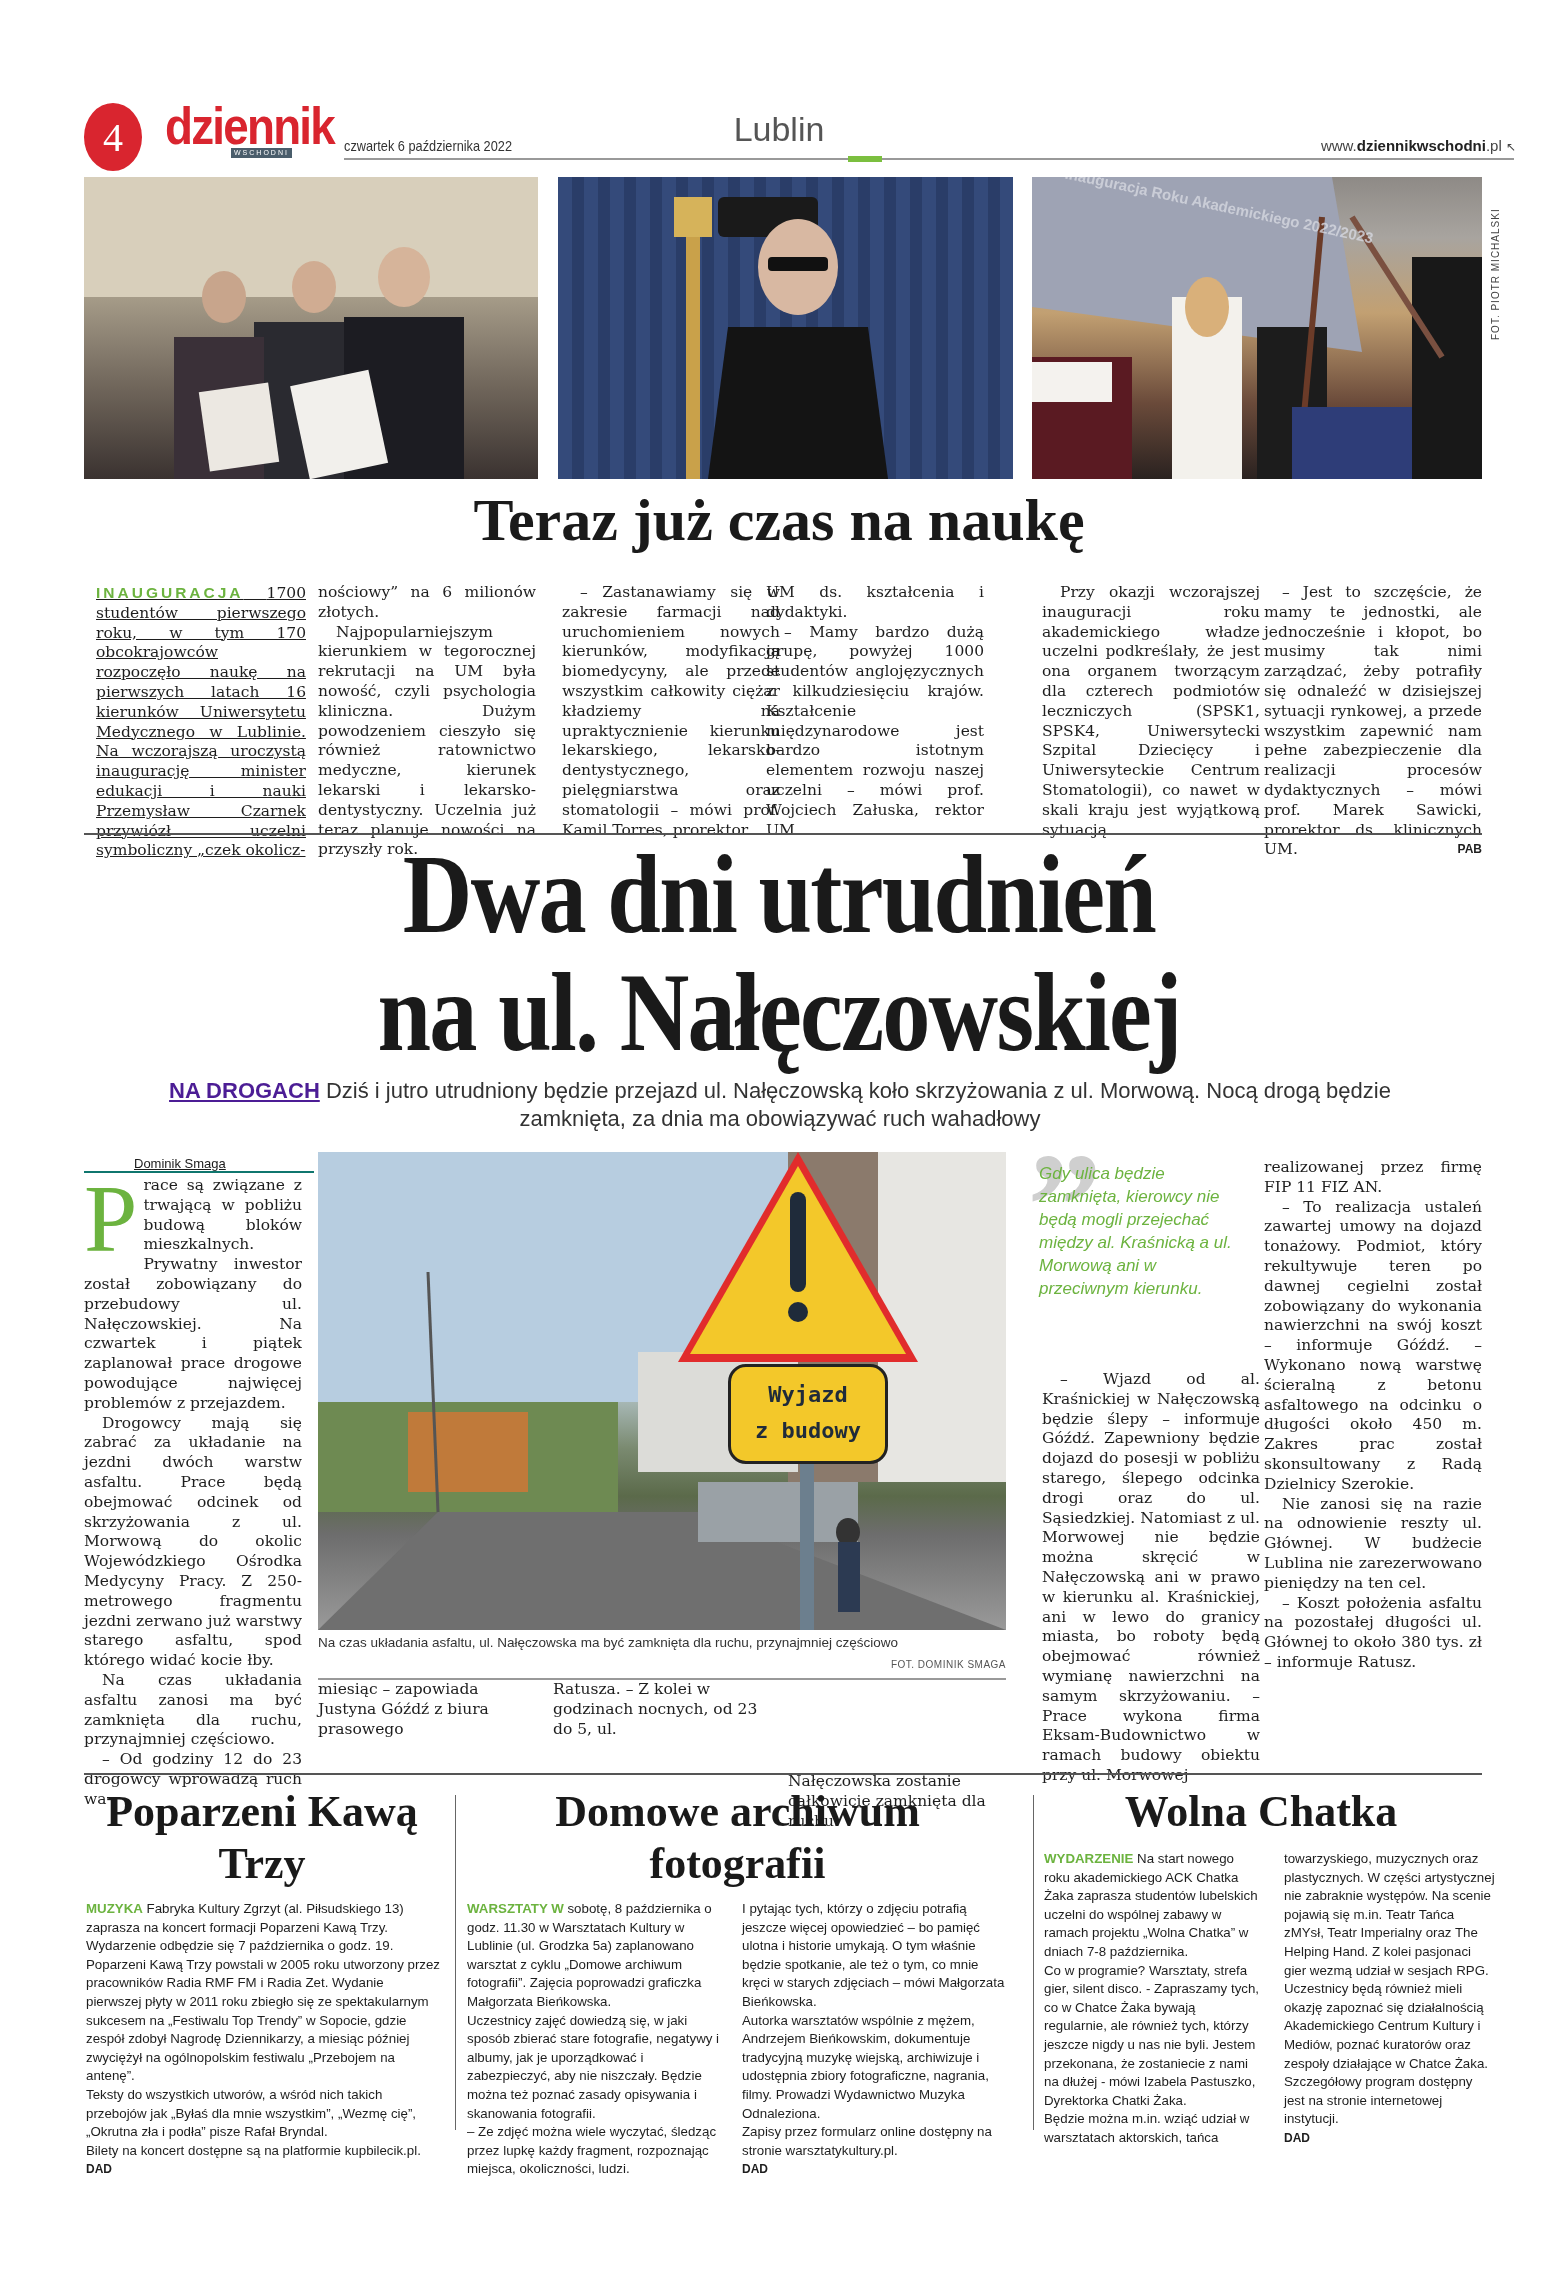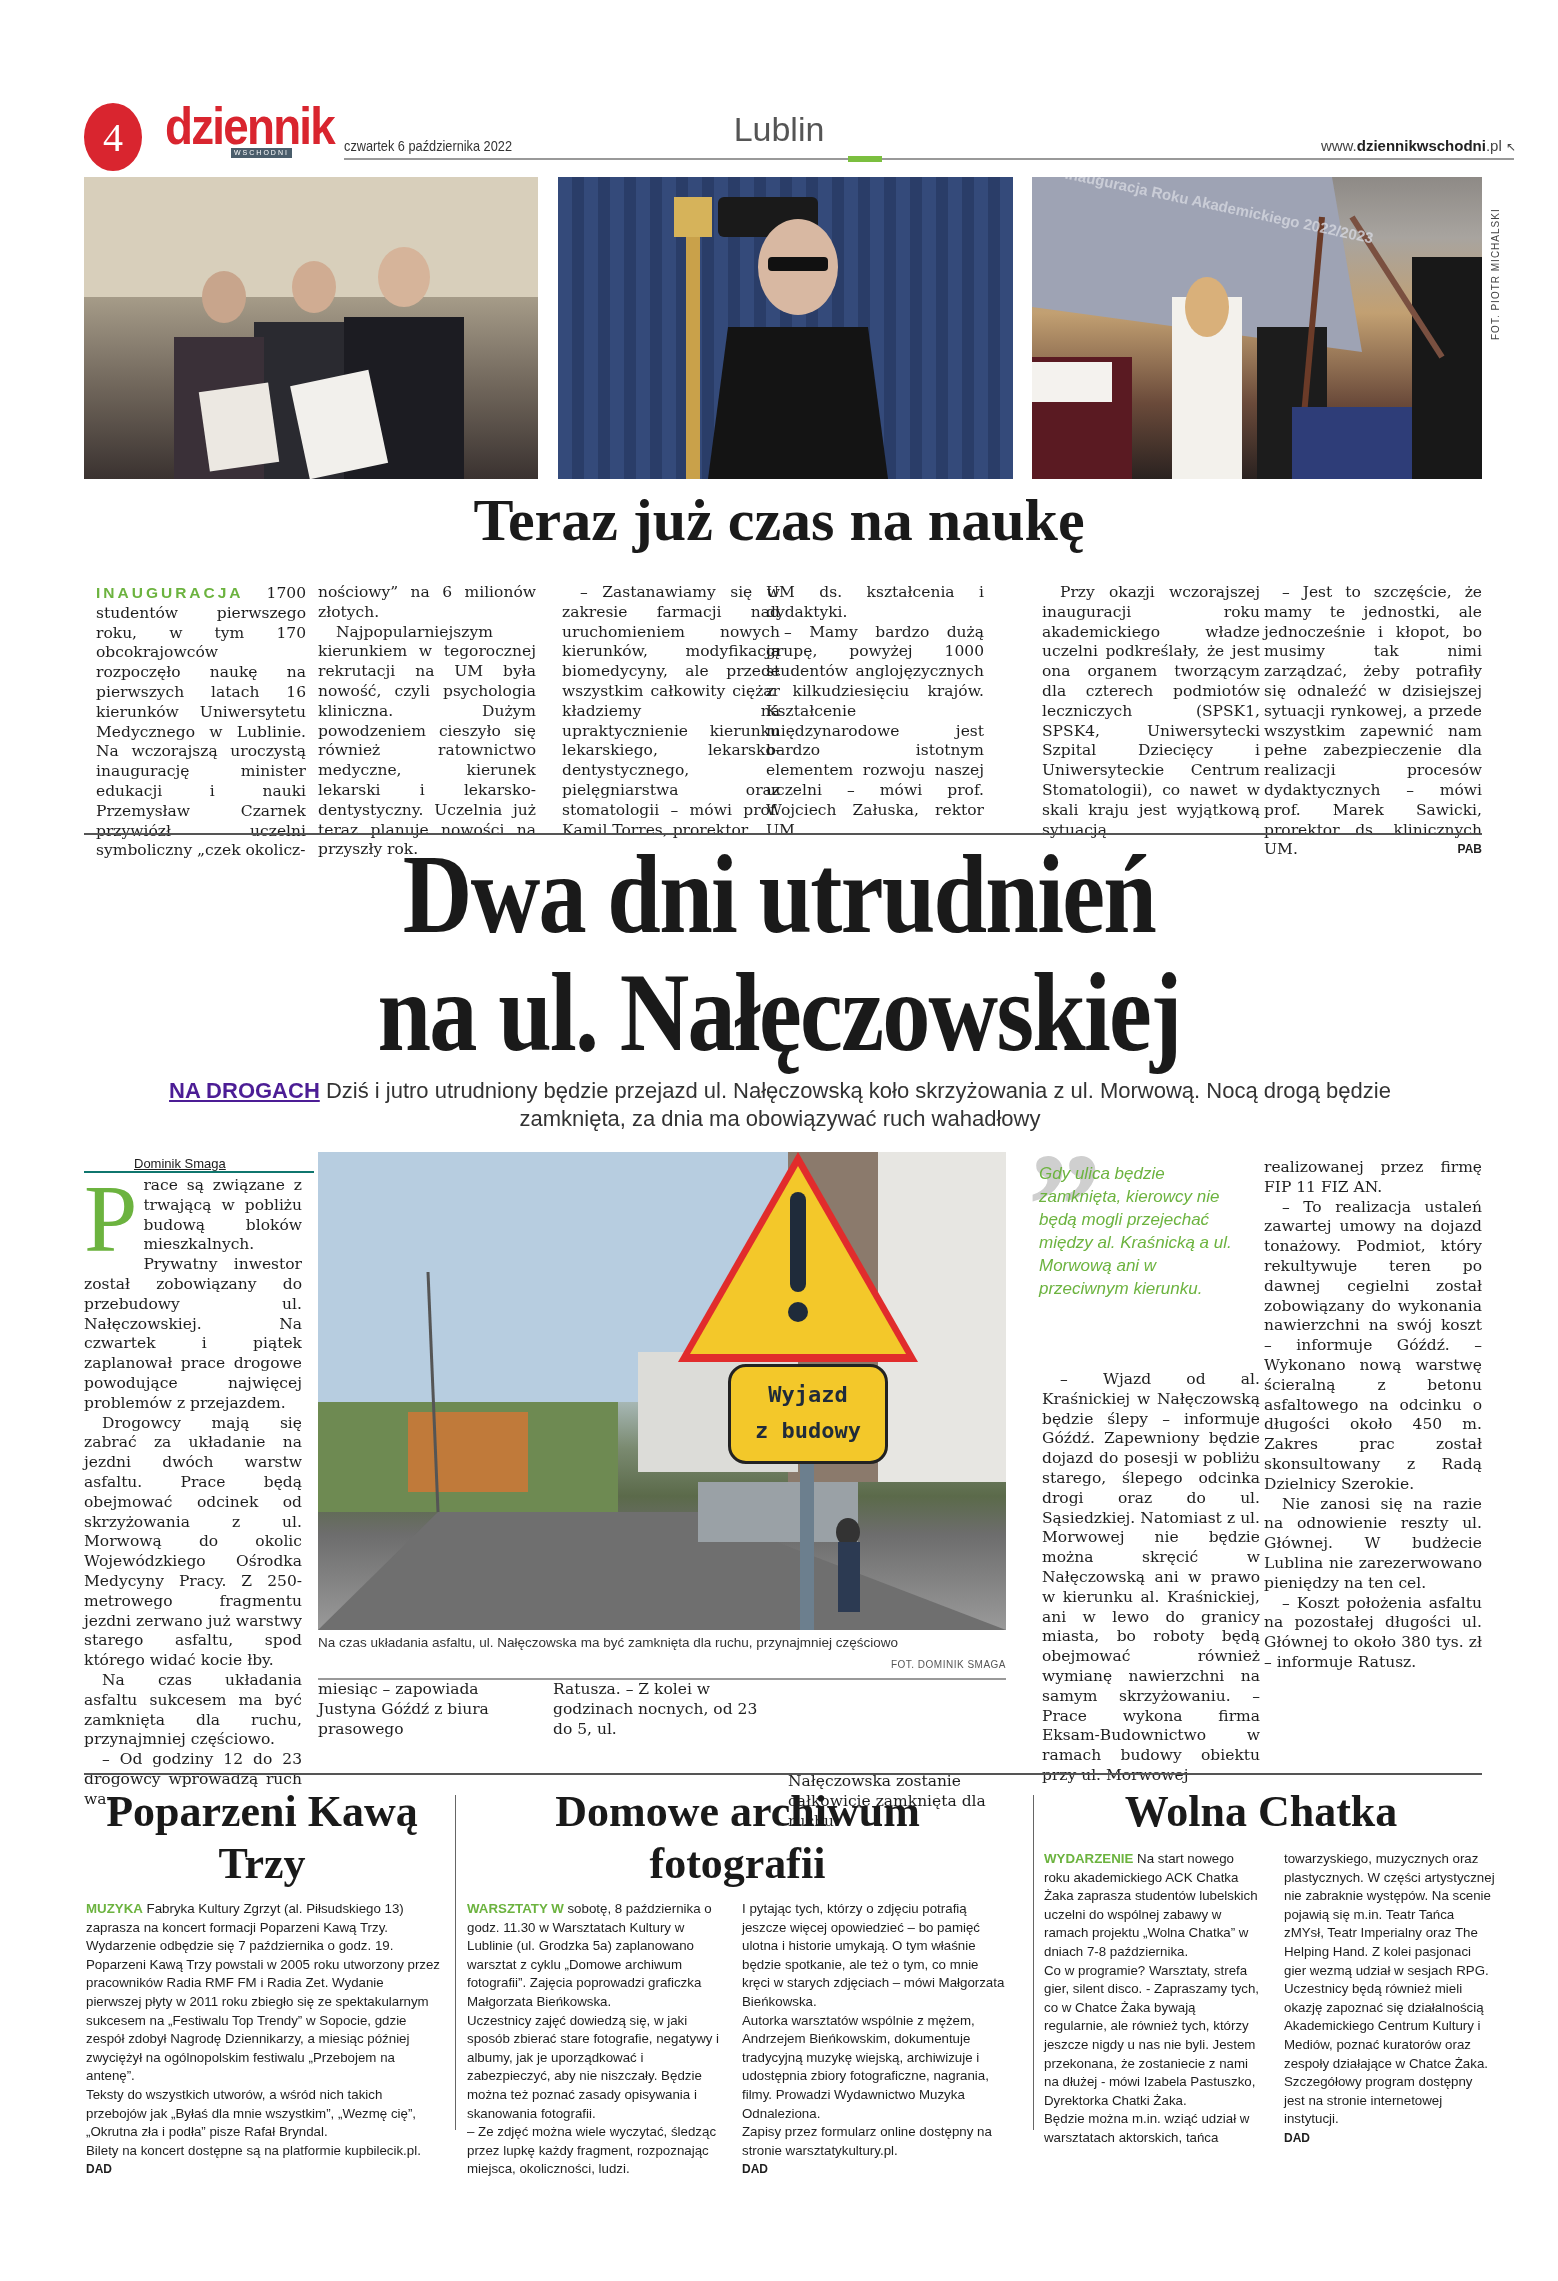--- a/index.html
+++ b/index.html
@@ -121,21 +121,21 @@
     <line x1="290" y1="40" x2="270" y2="260" stroke="#6b3b28" stroke-width="6"></line>
     <line x1="320" y1="40" x2="410" y2="180" stroke="#7a5040" stroke-width="6"></line>
     <rect x="260" y="230" width="120" height="72" fill="#2e3d78"></rect>
   </svg>
   <div class="screen-text">Inauguracja Roku Akademickiego 2022/2023</div>
 </div>
 <div class="abs photo-credit-v">FOT. PIOTR MICHALSKI</div>
 
 <div class="abs h1">Teraz już czas na naukę</div>
 
-<div class="col" style="left:96px; top:583px; width:210px;">
+<div class="col" style="left:96px; top:583px; width:210px;text-decoration:underline;">
   <p class="noind" style="text-indent:0"><span class="kicker">INAUGURACJA</span> <span>1700 studentów pierwszego roku, w tym 170 obcokrajowców rozpoczęło naukę na pierwszych latach 16 kierunków Uniwersytetu Medycznego w Lublinie. Na wczorajszą uroczystą inaugurację minister edukacji i nauki Przemysław Czarnek przywiózł uczelni symboliczny „czek okolicz-</span></p>
 </div>
 <div class="col" style="left:318px; top:583px; width:218px;">
   <p class="noind">nościowy” na 6 milionów złotych.</p>
   <p>Najpopularniejszym kierunkiem w tegorocznej rekrutacji na UM była nowość, czyli psychologia kliniczna. Dużym powodzeniem cieszyło się również ratownictwo medyczne, kierunek lekarski i lekarsko-dentystyczny. Uczelnia już teraz planuje nowości na przyszły rok.</p>
 </div>
 <div class="col" style="left:562px; top:583px; width:218px;">
   <p>– Zastanawiamy się w zakresie farmacji nad uruchomieniem nowych kierunków, modyfikacją biomedycyny, ale przede wszystkim całkowity ciężar kładziemy na upraktycznienie kierunku lekarskiego, lekarsko-dentystycznego, pielęgniarstwa oraz stomatologii – mówi prof. Kamil Torres, prorektor</p>
 </div>
 <div class="col" style="left:766px; top:583px; width:218px;">
@@ -154,21 +154,21 @@
   <div>Dwa dni utrudnień</div>
   <div>na ul. Nałęczowskiej</div>
 </div>
 <div class="abs lead"><b>NA DROGACH</b> <span>Dziś i jutro utrudniony będzie przejazd ul. Nałęczowską koło skrzyżowania z ul. Morwową. Nocą drogą będzie zamknięta, za dnia ma obowiązywać ruch wahadłowy</span></div>
 
 <div class="abs byline"><span>Dominik Smaga</span></div>
 
 <div class="col" style="left:84px; top:1176px; width:218px;">
   <p class="noind"><span class="dropcap">P</span><span>race są związane z trwającą w pobliżu budową bloków mieszkalnych. Prywatny inwestor został zobowiązany do przebudowy ul. Nałęczowskiej. Na czwartek i piątek zaplanował prace drogowe powodujące najwięcej problemów z przejazdem.</span></p>
   <p>Drogowcy mają się zabrać za układanie na jezdni dwóch warstw asfaltu. Prace będą obejmować odcinek od skrzyżowania z ul. Morwową do okolic Wojewódzkiego Ośrodka Medycyny Pracy. Z 250-metrowego fragmentu jezdni zerwano już warstwy starego asfaltu, spod którego widać kocie łby.</p>
-  <p>Na czas układania asfaltu sukcesem ma być zamknięta dla ruchu, przynajmniej częściowo.</p>
+  <p>Na czas układania asfaltu zanosi ma być zamknięta dla ruchu, przynajmniej częściowo.</p>
   <p>– Od godziny 12 do 23 drogowcy wprowadzą ruch wa-</p>
 </div>
 
 <div class="photo p-main">
   <svg width="688" height="478">
     <rect x="0" y="0" width="688" height="250" fill="#b7cde0"></rect>
     <rect x="470" y="0" width="218" height="330" fill="#e7e6e2"></rect>
     <rect x="470" y="0" width="90" height="330" fill="#8b7a6c"></rect>
     <rect x="320" y="200" width="160" height="120" fill="#dcdcd8"></rect>
     <rect x="0" y="250" width="300" height="110" fill="#6e8a52"></rect>

